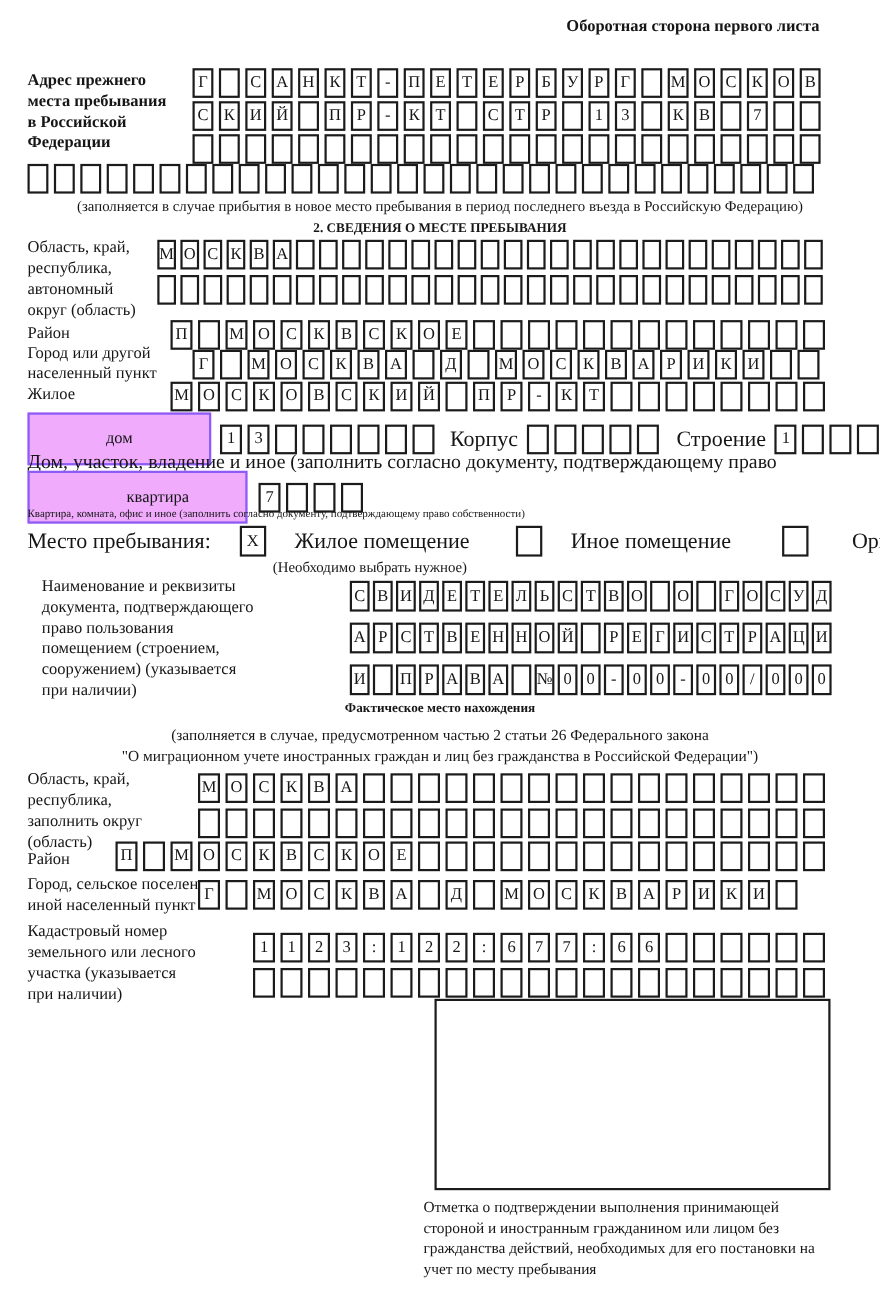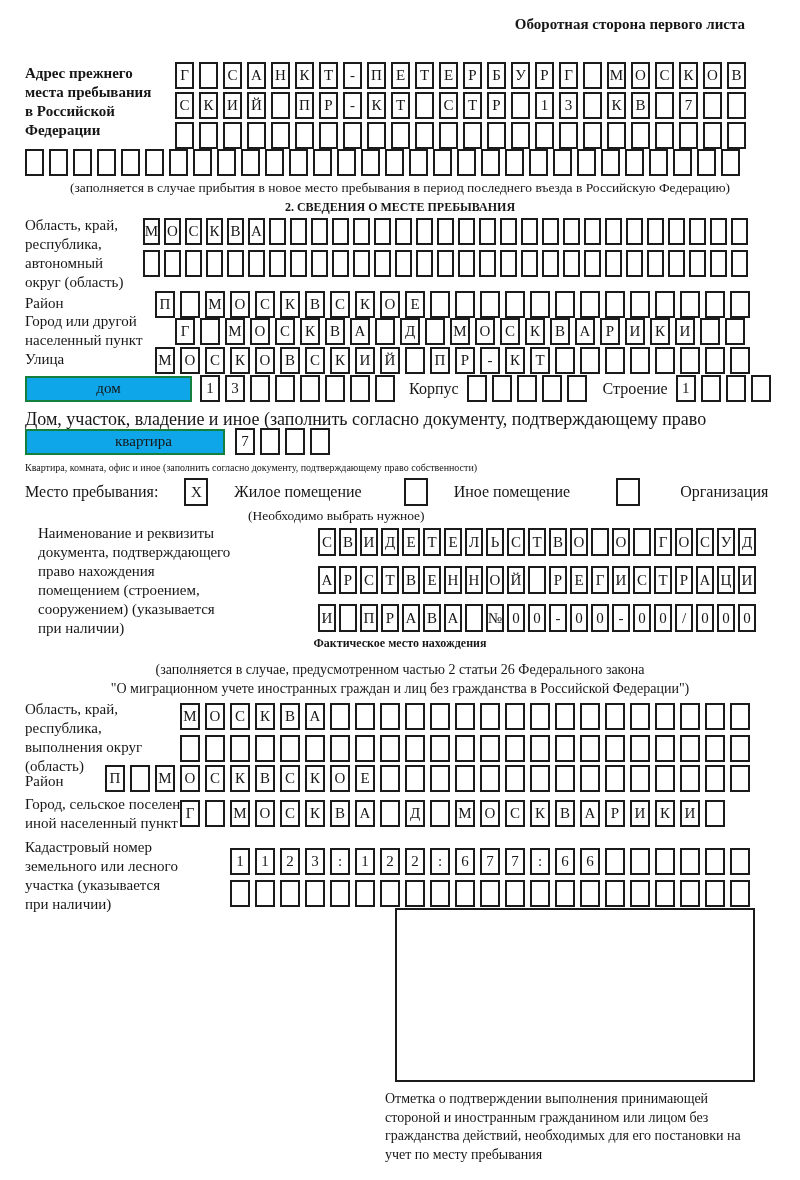--- a/index.html
+++ b/index.html
@@ -12,28 +12,28 @@
   .lbl{font-size:15px;line-height:19px;}
   .lbl-line{white-space:nowrap;}
   .cellrow{display:flex;gap:var(--gp,5px);}
   .cell{
     width:var(--cw,20px);height:27px;box-sizing:border-box;
     border:2px solid #1b1b1b;display:flex;align-items:center;justify-content:center;
     font-size:15px;background:#fff;flex:0 0 auto;
   }
   .doc-cell .cell{height:28px;}
   .widebox{
-    box-sizing:border-box;border:2px solid #15803d;height:26px;
-    display:flex;align-items:center;justify-content:center;font-size:15px;background:#0ea5e9;
+    box-sizing:border-box;border:2px solid #8b5cf6;height:48px;
+    display:flex;align-items:center;justify-content:center;font-size:15px;background:#f0abfc;
   }
   .checkbox{
     width:24px;height:28px;box-sizing:border-box;border:2px solid #1b1b1b;
     display:flex;align-items:center;justify-content:center;font-size:15px;background:#fff;flex:0 0 auto;
   }
-  .inline-label{font-size:16px;white-space:nowrap;}
+  .inline-label{font-size:20px;white-space:nowrap;}
   .note{font-size:13.5px;}
   .center{text-align:center;width:800px;left:0;}
   .sec-title{font-size:12px;font-weight:bold;}
   .header-note{font-size:15px;}
   .flexrow{display:flex;align-items:center;}
   .stamp-box{box-sizing:border-box;border:2px solid #1b1b1b;background:#fff;}
   .stamp-caption{font-size:14px;line-height:18.5px;}
 </style>
 </head>
 <body>
@@ -280,21 +280,21 @@
     <span class="cell">В</span>
     <span class="cell">А</span>
     <span class="cell">Р</span>
     <span class="cell">И</span>
     <span class="cell">К</span>
     <span class="cell">И</span>
     <span class="cell"></span>
     <span class="cell"></span>
   </div>
 
-<div class="abs lbl" style="top:350px;left:25px;">Улица</div>
+<div class="abs lbl" style="top:350px;left:25px;">Жилое</div>
 <div class="abs cellrow" style="top:347px;left:155px;--cw:20px;--gp:5px;">
     <span class="cell">М</span>
     <span class="cell">О</span>
     <span class="cell">С</span>
     <span class="cell">К</span>
     <span class="cell">О</span>
     <span class="cell">В</span>
     <span class="cell">С</span>
     <span class="cell">К</span>
     <span class="cell">И</span>
@@ -363,21 +363,21 @@
   <div class="checkbox" style="margin-left:16px;"></div>
   <div class="inline-label">Иное помещение</div>
   <div class="checkbox" style="margin-left:20px;"></div>
   <div class="inline-label" style="margin-left:14px;">Организация</div>
 </div>
 <div class="abs note" style="top:508px;left:248px;">(Необходимо выбрать нужное)</div>
 
 <div class="abs lbl" style="top:524px;left:38px;">
     <div class="lbl-line">Наименование и реквизиты</div>
     <div class="lbl-line">документа, подтверждающего</div>
-    <div class="lbl-line">право нахождения</div>
+    <div class="lbl-line">право пользования</div>
     <div class="lbl-line">помещением (строением,</div>
     <div class="lbl-line">сооружением) (указывается</div>
     <div class="lbl-line">при наличии)</div>
   </div>
 <div class="abs cellrow doc-cell" style="top:528px;left:318px;--cw:18px;--gp:3px;">
     <span class="cell">С</span>
     <span class="cell">В</span>
     <span class="cell">И</span>
     <span class="cell">Д</span>
     <span class="cell">Е</span>
@@ -445,21 +445,21 @@
     <span class="cell">0</span>
   </div>
 
 <div class="abs sec-title center" style="top:636px;">Фактическое место нахождения</div>
 <div class="abs note center" style="top:662px;font-size:14px;">(заполняется в случае, предусмотренном частью 2 статьи 26 Федерального закона</div>
 <div class="abs note center" style="top:681px;font-size:14px;">"О миграционном учете иностранных граждан и лиц без гражданства в Российской Федерации")</div>
 
 <div class="abs lbl" style="top:700px;left:25px;">
     <div class="lbl-line">Область, край,</div>
     <div class="lbl-line">республика,</div>
-    <div class="lbl-line">выполнения округ</div>
+    <div class="lbl-line">заполнить округ</div>
     <div class="lbl-line">(область)</div>
   </div>
 <div class="abs cellrow" style="top:703px;left:180px;--cw:20px;--gp:5px;">
     <span class="cell">М</span>
     <span class="cell">О</span>
     <span class="cell">С</span>
     <span class="cell">К</span>
     <span class="cell">В</span>
     <span class="cell">А</span>
     <span class="cell"></span>

